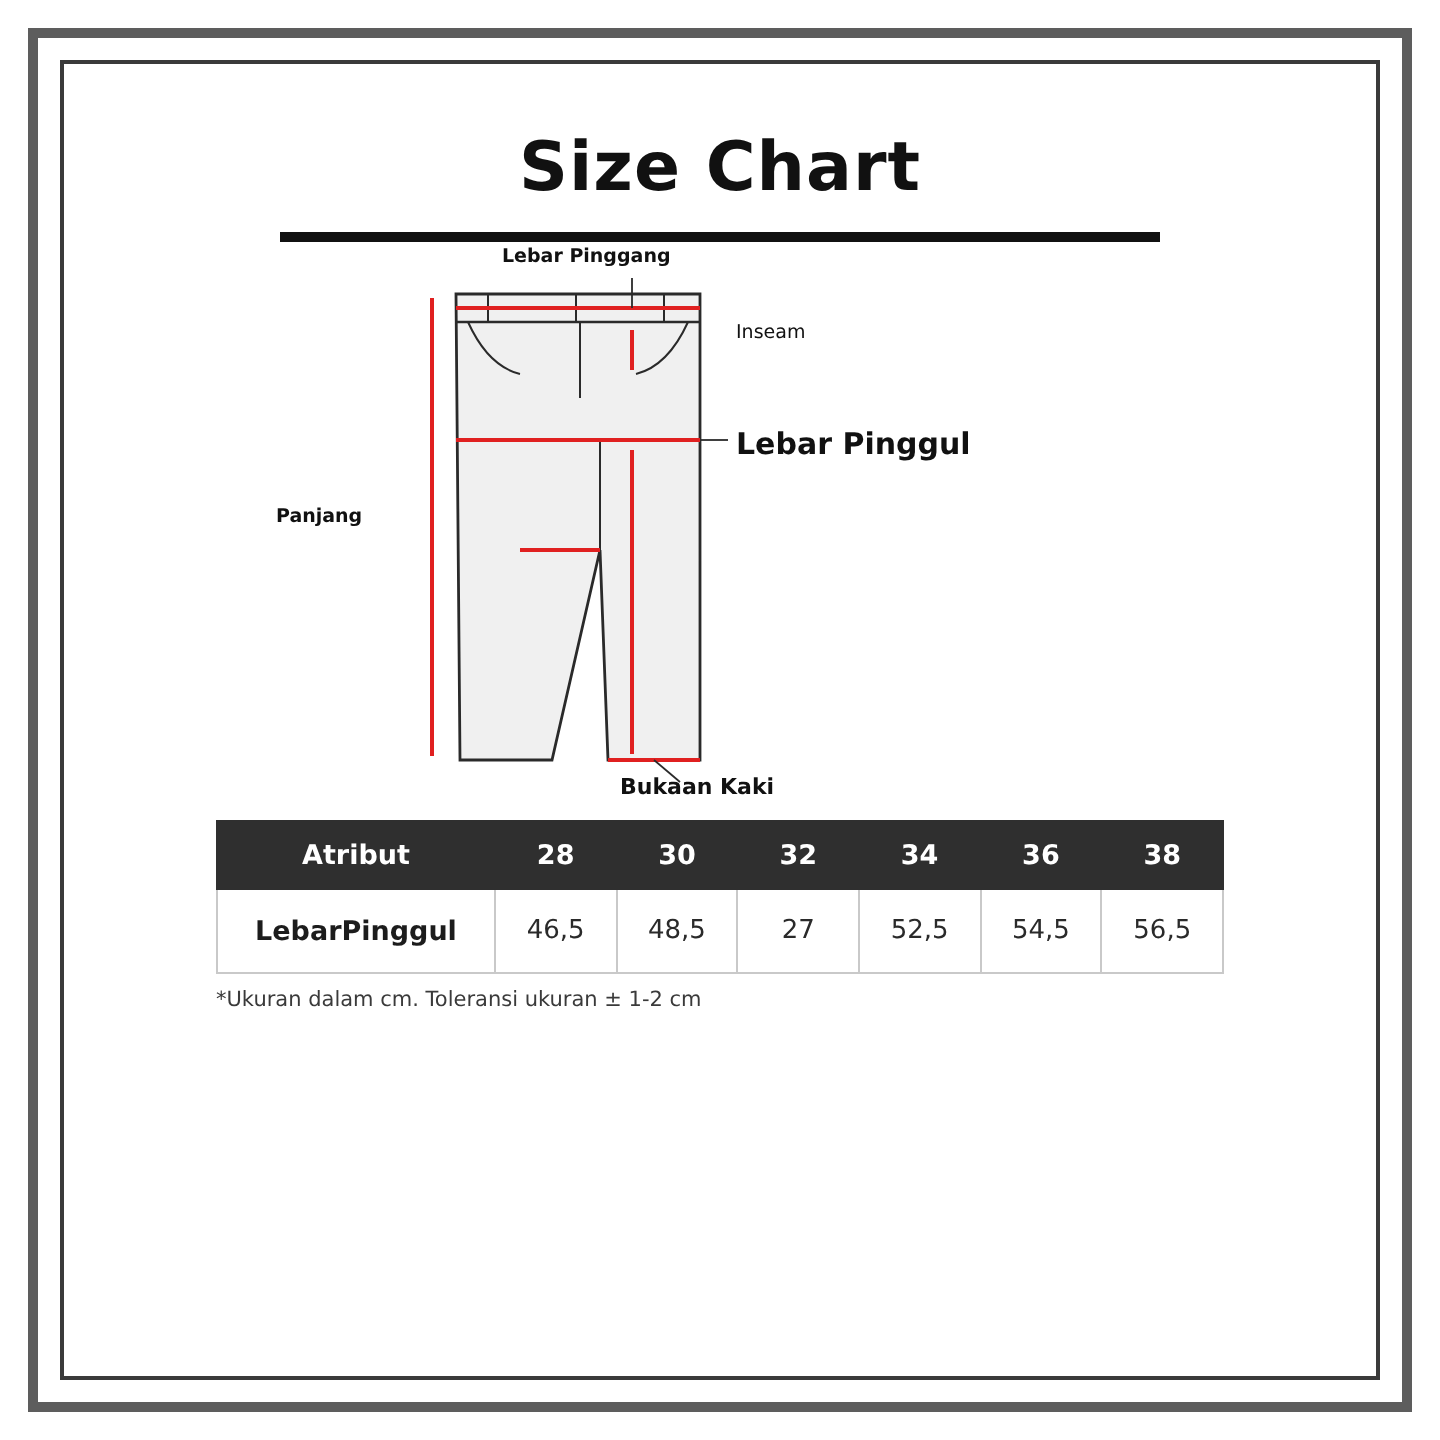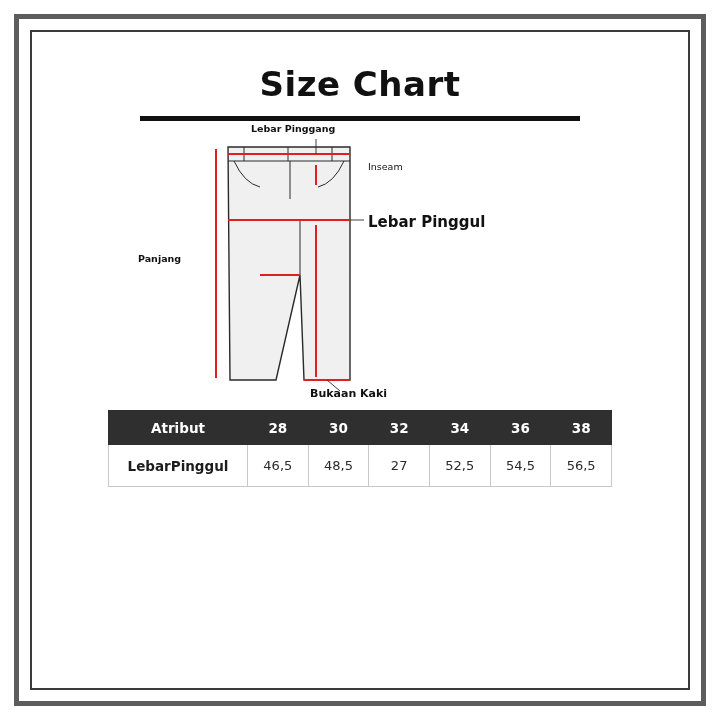--- a/index.html
+++ b/index.html
@@ -183,16 +183,17 @@
             <td class="attr first-col">LebarPinggul</td>
             <td>46,5</td>
             <td>48,5</td>
             <td>27</td>
             <td>52,5</td>
             <td>54,5</td>
             <td>56,5</td>
           </tr>
         </tbody>
       </table>
+      <div class="note">*Ukuran dalam cm. Toleransi ukuran ± 1-2 cm</div>
     </div>
 
   </div>
 </div>
 
 </body></html>

